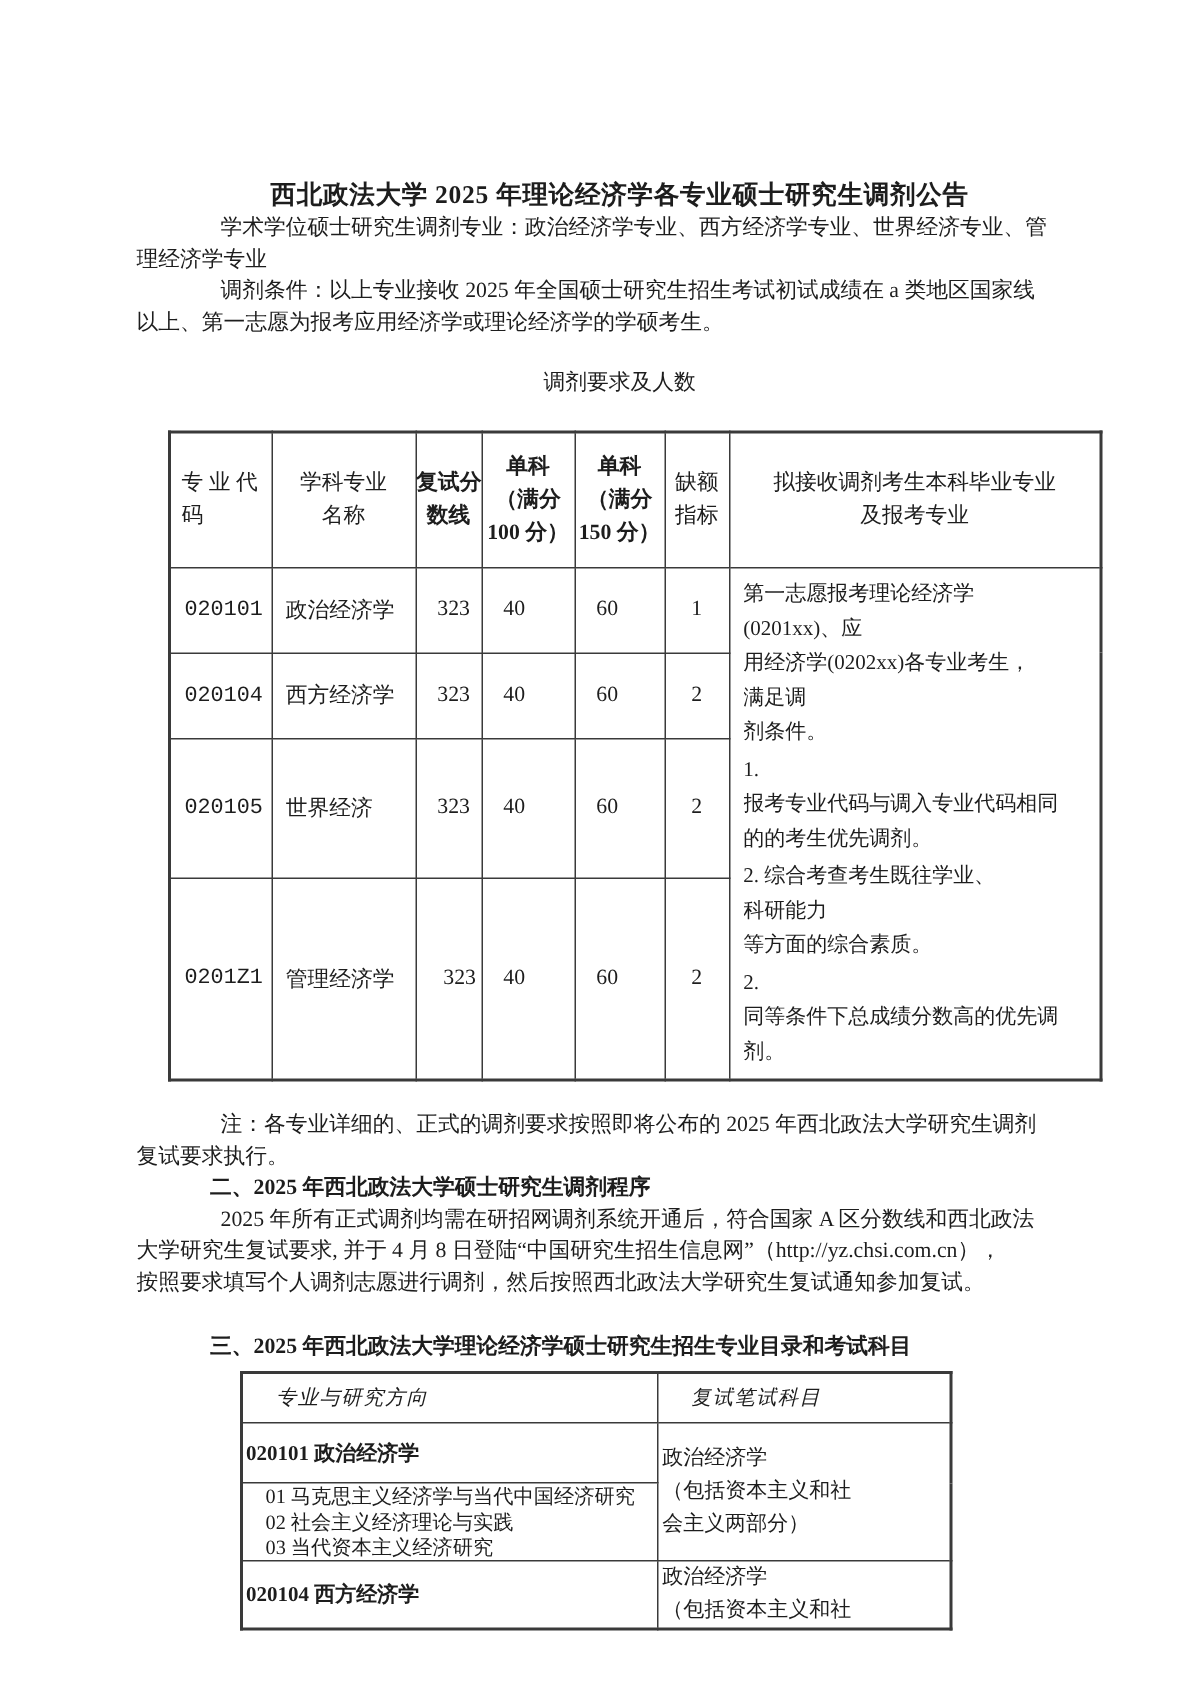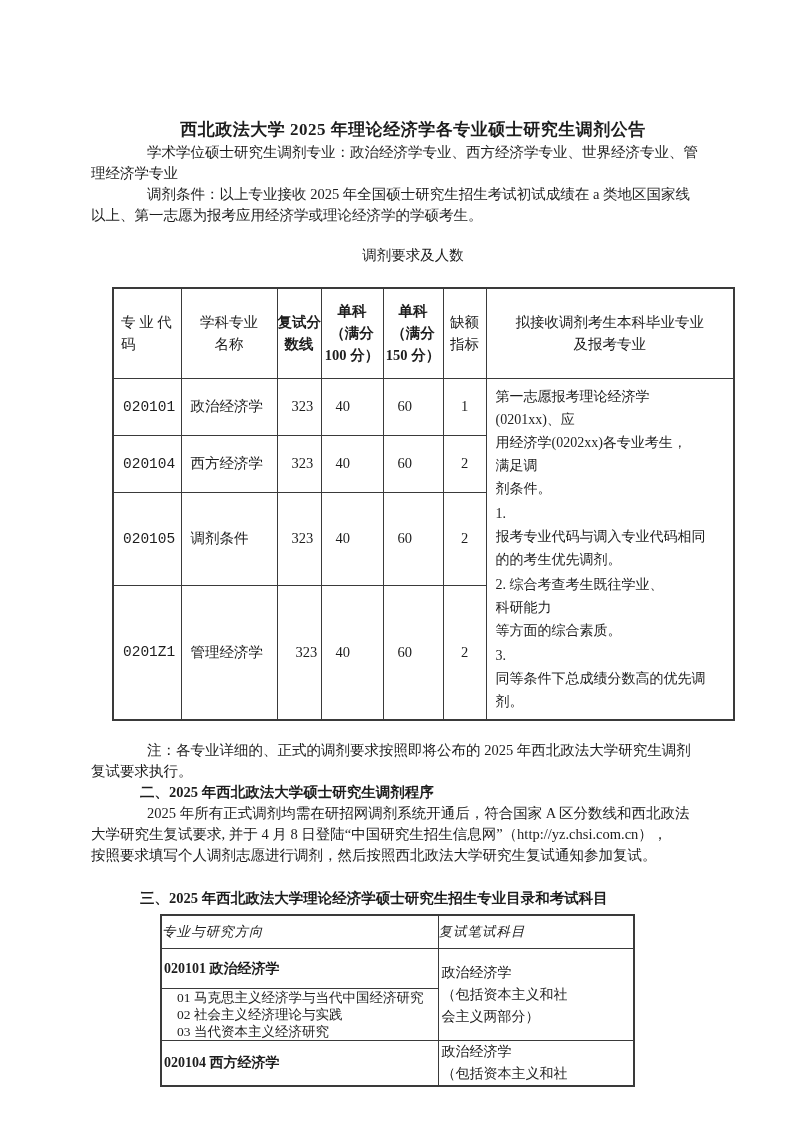--- a/index.html
+++ b/index.html
@@ -50,21 +50,21 @@
     white-space:pre-line; word-break:keep-all; overflow:hidden;
   }
 
   .note-para { margin-top:19px; }
 
   .sec3-heading { margin-top:22px; }
 
   .t2 { margin-top:5px; margin-left:69px; width:473px; border:2px solid #3a3a3a; }
   .t2 td { border:1px solid #3a3a3a; vertical-align:middle; overflow:hidden; }
   .t2 td.hdr {
-    font-style:italic; font-size:13.5px; padding-left:0; letter-spacing:1px;
+    font-style:italic; font-size:13.5px; padding-left:22px; letter-spacing:1px;
   }
   .t2 td.major { font-weight:bold; font-size:14px; padding-left:2px; }
   .t2 td.dirs {
     font-size:13.5px; line-height:17px; padding-left:15px;
     white-space:pre-line; word-break:keep-all;
   }
   .t2 td.exam {
     font-size:14px; line-height:22px; padding-left:3px;
     white-space:pre-line; word-break:keep-all;
   }
@@ -120,35 +120,35 @@
       <td class="num">60</td>
       <td class="quota">1</td>
       <td class="req-cell" rowspan="4">
         <p>第一志愿报考理论经济学(0201xx)、应
 用经济学(0202xx)各专业考生，满足调
 剂条件。</p>
         <p>1. 报考专业代码与调入专业代码相同
 的的考生优先调剂。</p>
         <p>2. 综合考查考生既往学业、科研能力
 等方面的综合素质。</p>
-        <p>3. 同等条件下总成绩分数高的优先调
+        <p>2. 同等条件下总成绩分数高的优先调
 剂。</p>
       </td>
     </tr>
     <tr style="height:35px">
       <td class="code">020104</td>
       <td class="name">西方经济学</td>
       <td class="num">323</td>
       <td class="num">40</td>
       <td class="num">60</td>
       <td class="quota">2</td>
     </tr>
     <tr style="height:57px">
       <td class="code">020105</td>
-      <td class="name">调剂条件</td>
+      <td class="name">世界经济</td>
       <td class="num">323</td>
       <td class="num">40</td>
       <td class="num">60</td>
       <td class="quota">2</td>
     </tr>
     <tr style="height:82px">
       <td class="code">0201Z1</td>
       <td class="name">管理经济学</td>
       <td class="num" style="padding-left:18px">323</td>
       <td class="num">40</td>

